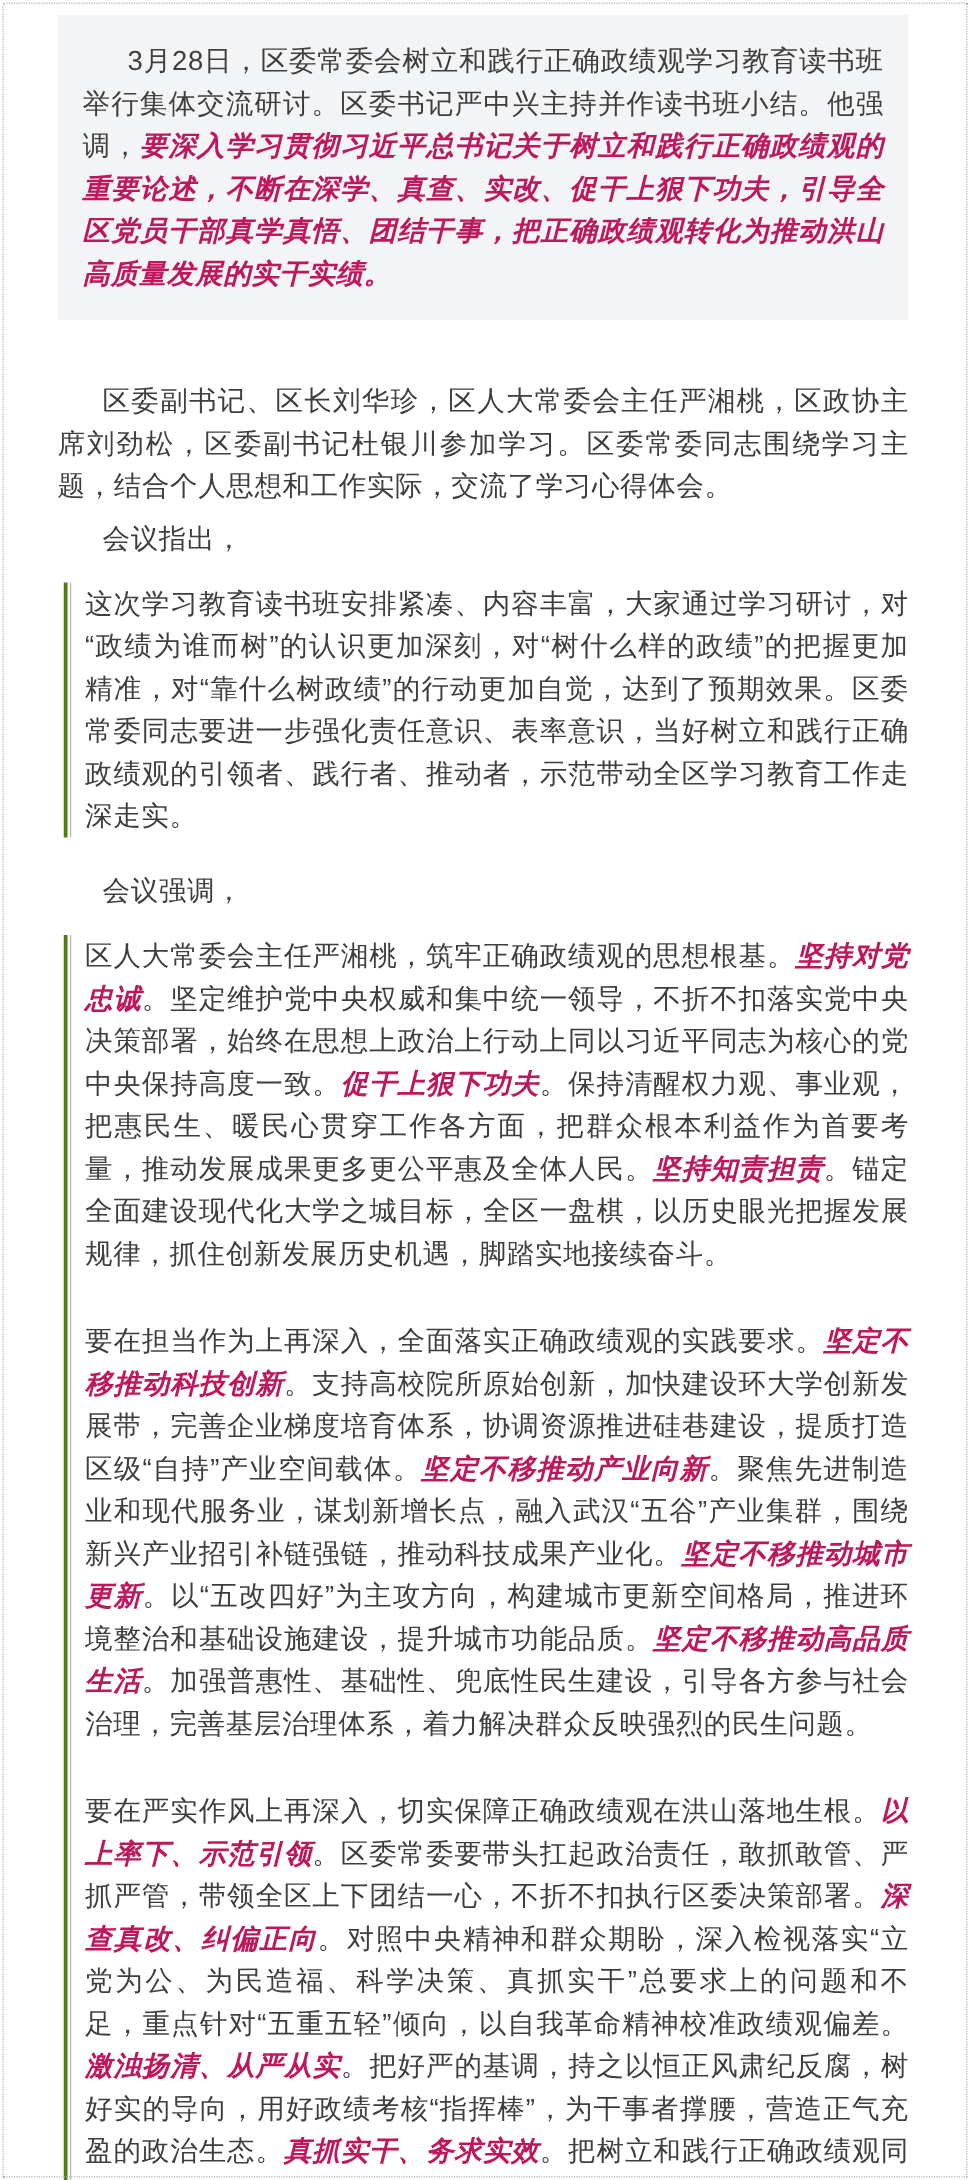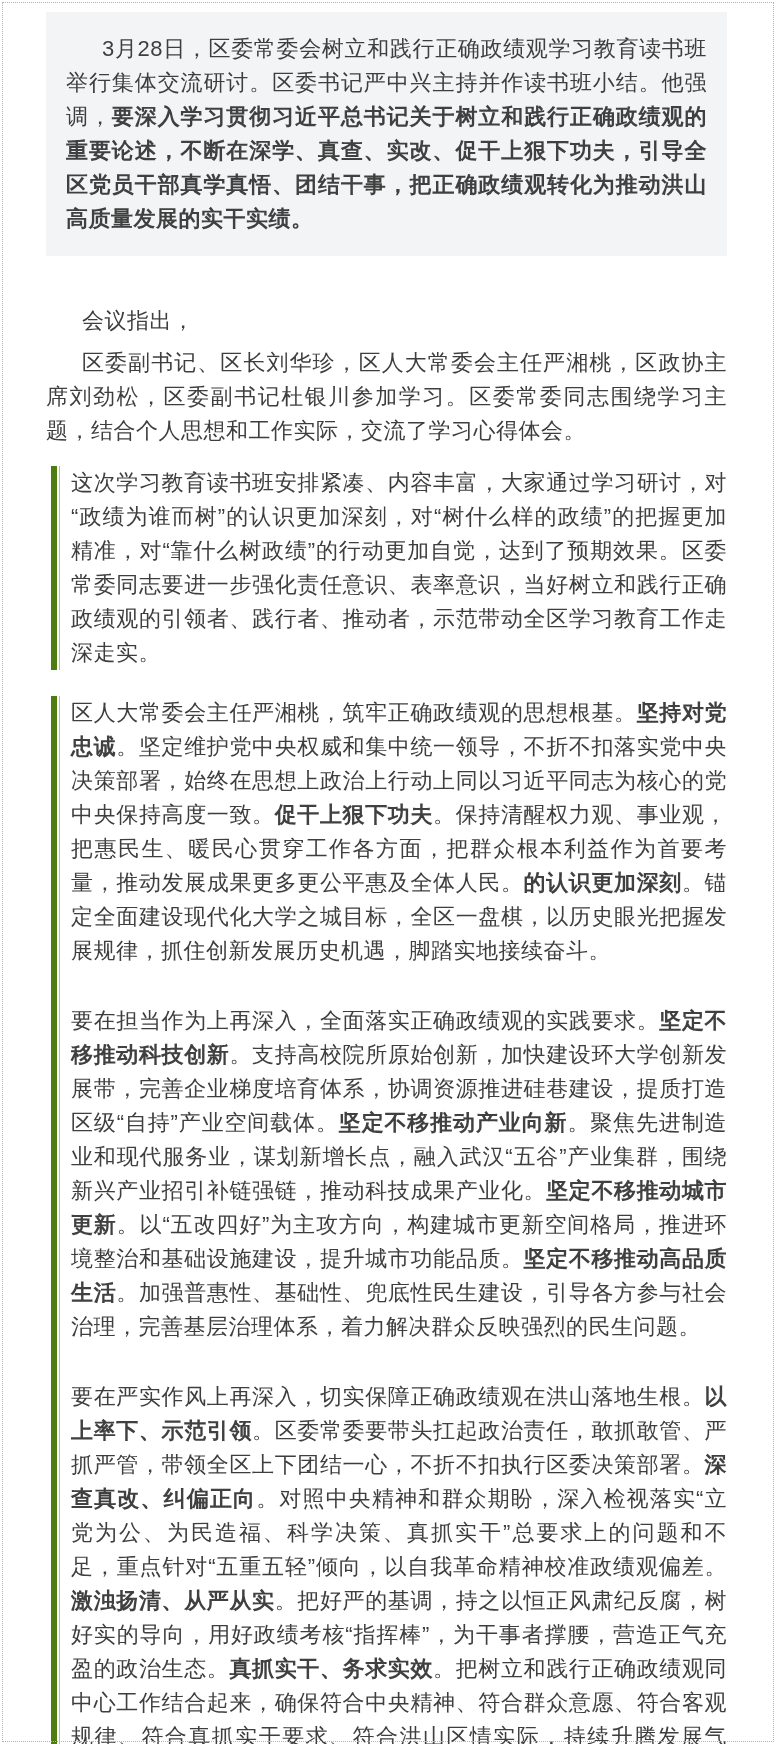--- a/index.html
+++ b/index.html
@@ -39,57 +39,59 @@
     font-size: 22px;
     line-height: 34px;
     text-align: justify;
     text-indent: 36px;
     letter-spacing: 0.5px;
     margin: 0 0 8px 0;
   }
   
   .quote {
     margin: 18px 0 26px 5px;
-    border-left: 6px solid #4d7c0f;
+    border-left: 3px solid #4d7c0f;
   }
   .quote-inner {
     border-left: 1px solid #b9b9b9;
     margin-left: 2px;
     padding-left: 11px;
   }
   .quote-para {
     font-size: 22px;
     line-height: 34px;
     text-align: justify;
     letter-spacing: 0.5px;
     margin-bottom: 36px;
   }
   .quote-para:last-child { margin-bottom: 0; }
   
   .hl {
-    color: #404040;
+    color: #be185d;
     font-weight: 700;
+    font-style: italic;
   }
 </style>
 </head>
 <body>
 
 <div class="page-frame"></div>
 
 <div class="article" id="article-mount">
     <div class="intro-box">
       <p><span>3月28日，区委常委会树立和践行正确政绩观学习教育读书班举行集体交流研讨。区委书记严中兴主持并作读书班小结。他强调，</span><span class="hl">要深入学习贯彻习近平总书记关于树立和践行正确政绩观的重要论述，不断在深学、真查、实改、促干上狠下功夫，引导全区党员干部真学真悟、团结干事，把正确政绩观转化为推动洪山高质量发展的实干实绩。</span></p>
     </div>
+    <p class="para"><span>区委副书记、区长刘华珍，区人大常委会主任严湘桃，区政协主席刘劲松，区委副书记杜银川参加学习。区委常委同志围绕学习主题，结合个人思想和工作实际，交流了学习心得体会。</span></p>
     <p class="para"><span>会议指出，</span></p>
-    <p class="para"><span>区委副书记、区长刘华珍，区人大常委会主任严湘桃，区政协主席刘劲松，区委副书记杜银川参加学习。区委常委同志围绕学习主题，结合个人思想和工作实际，交流了学习心得体会。</span></p>
     <div class="quote">
       <div class="quote-inner">
         <p class="quote-para"><span>这次学习教育读书班安排紧凑、内容丰富，大家通过学习研讨，对“政绩为谁而树”的认识更加深刻，对“树什么样的政绩”的把握更加精准，对“靠什么树政绩”的行动更加自觉，达到了预期效果。区委常委同志要进一步强化责任意识、表率意识，当好树立和践行正确政绩观的引领者、践行者、推动者，示范带动全区学习教育工作走深走实。</span></p>
       </div>
     </div>
+    <p class="para"><span>会议强调，</span></p>
     <div class="quote">
       <div class="quote-inner">
-        <p class="quote-para"><span>区人大常委会主任严湘桃，筑牢正确政绩观的思想根基。</span><span class="hl">坚持对党忠诚</span><span>。坚定维护党中央权威和集中统一领导，不折不扣落实党中央决策部署，始终在思想上政治上行动上同以习近平同志为核心的党中央保持高度一致。</span><span class="hl">促干上狠下功夫</span><span>。保持清醒权力观、事业观，把惠民生、暖民心贯穿工作各方面，把群众根本利益作为首要考量，推动发展成果更多更公平惠及全体人民。</span><span class="hl">的认识更加深刻</span><span>。锚定全面建设现代化大学之城目标，全区一盘棋，以历史眼光把握发展规律，抓住创新发展历史机遇，脚踏实地接续奋斗。</span></p>
+        <p class="quote-para"><span>区人大常委会主任严湘桃，筑牢正确政绩观的思想根基。</span><span class="hl">坚持对党忠诚</span><span>。坚定维护党中央权威和集中统一领导，不折不扣落实党中央决策部署，始终在思想上政治上行动上同以习近平同志为核心的党中央保持高度一致。</span><span class="hl">促干上狠下功夫</span><span>。保持清醒权力观、事业观，把惠民生、暖民心贯穿工作各方面，把群众根本利益作为首要考量，推动发展成果更多更公平惠及全体人民。</span><span class="hl">坚持知责担责</span><span>。锚定全面建设现代化大学之城目标，全区一盘棋，以历史眼光把握发展规律，抓住创新发展历史机遇，脚踏实地接续奋斗。</span></p>
         <p class="quote-para"><span>要在担当作为上再深入，全面落实正确政绩观的实践要求。</span><span class="hl">坚定不移推动科技创新</span><span>。支持高校院所原始创新，加快建设环大学创新发展带，完善企业梯度培育体系，协调资源推进硅巷建设，提质打造区级“自持”产业空间载体。</span><span class="hl">坚定不移推动产业向新</span><span>。聚焦先进制造业和现代服务业，谋划新增长点，融入武汉“五谷”产业集群，围绕新兴产业招引补链强链，推动科技成果产业化。</span><span class="hl">坚定不移推动城市更新</span><span>。以“五改四好”为主攻方向，构建城市更新空间格局，推进环境整治和基础设施建设，提升城市功能品质。</span><span class="hl">坚定不移推动高品质生活</span><span>。加强普惠性、基础性、兜底性民生建设，引导各方参与社会治理，完善基层治理体系，着力解决群众反映强烈的民生问题。</span></p>
         <p class="quote-para"><span>要在严实作风上再深入，切实保障正确政绩观在洪山落地生根。</span><span class="hl">以上率下、示范引领</span><span>。区委常委要带头扛起政治责任，敢抓敢管、严抓严管，带领全区上下团结一心，不折不扣执行区委决策部署。</span><span class="hl">深查真改、纠偏正向</span><span>。对照中央精神和群众期盼，深入检视落实“立党为公、为民造福、科学决策、真抓实干”总要求上的问题和不足，重点针对“五重五轻”倾向，以自我革命精神校准政绩观偏差。</span><span class="hl">激浊扬清、从严从实</span><span>。把好严的基调，持之以恒正风肃纪反腐，树好实的导向，用好政绩考核“指挥棒”，为干事者撑腰，营造正气充盈的政治生态。</span><span class="hl">真抓实干、务求实效</span><span>。把树立和践行正确政绩观同中心工作结合起来，确保符合中央精神、符合群众意愿、符合客观规律、符合真抓实干要求、符合洪山区情实际，持续升腾发展气场，推动现代化大学之城建设迈上新台阶。</span></p>
       </div>
     </div>
   </div>
 
 </body></html>

